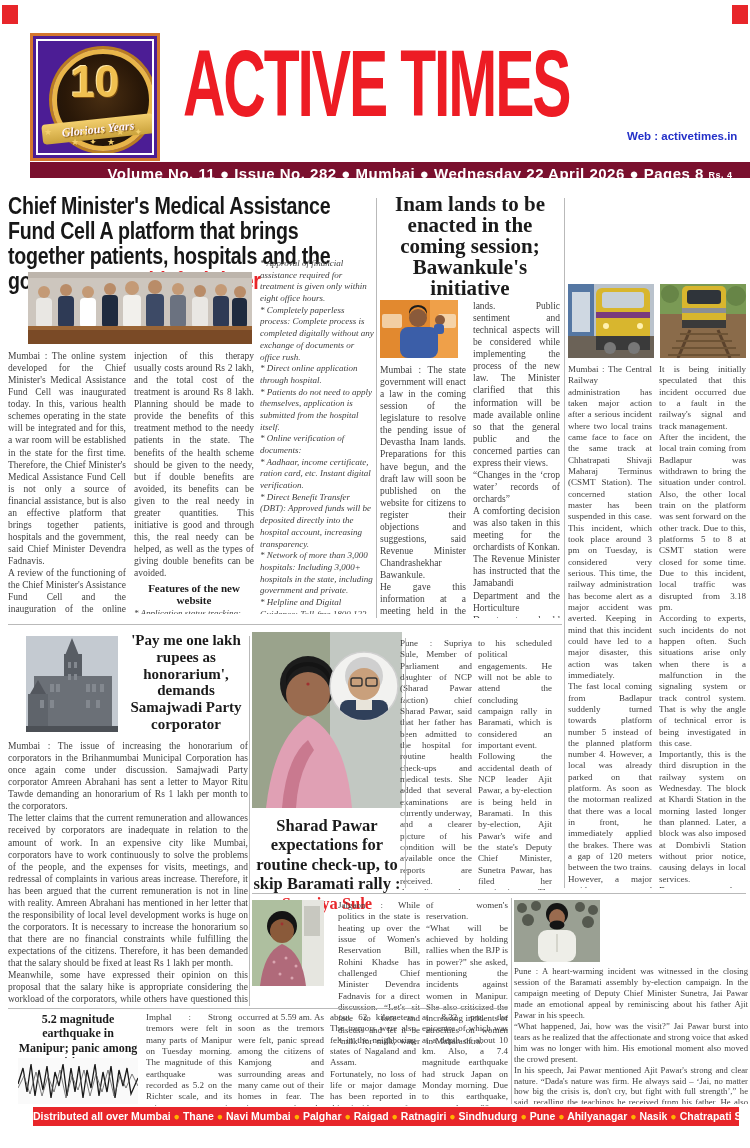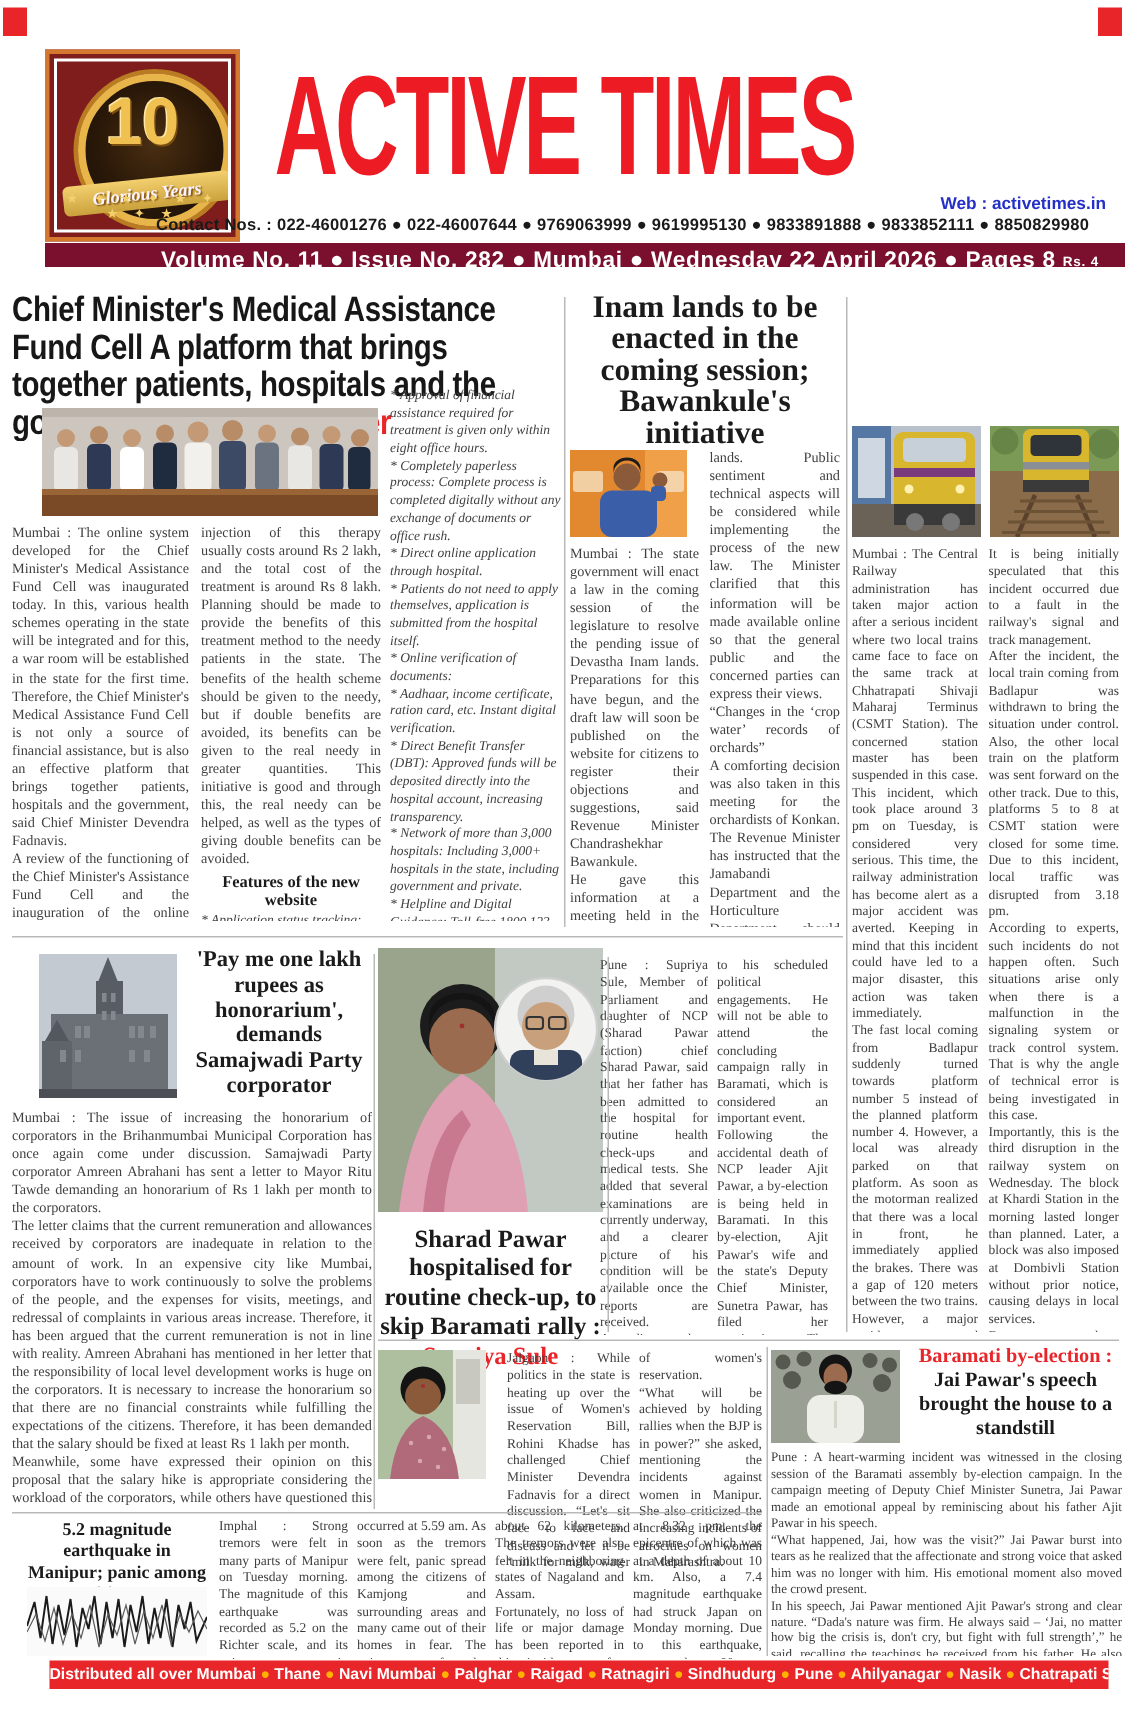--- a/index.html
+++ b/index.html
@@ -2,21 +2,21 @@
 <html><head>
 <meta charset="utf-8">
 <title>Active Times</title>
 <style>
   html,body{margin:0;padding:0;background:#e9e9e9;}
   #page{position:relative;width:750px;height:1148px;margin:0 auto;background:#fff;overflow:hidden;
         font-family:"Liberation Serif","DejaVu Serif",serif;color:#3f3f3f;}
   .abs{position:absolute;}
   .corner{width:16px;height:19px;background:#e8262a;}
   
-  #logo{left:30px;top:33px;width:130px;height:128px;background:#7f1d1d;box-sizing:border-box;border:3px solid #d4772f;}
+  #logo{left:30px;top:33px;width:130px;height:128px;background:#4c1d95;box-sizing:border-box;border:3px solid #d4772f;}
   #logo .inner{position:absolute;inset:3px;border:2px solid #fff;overflow:hidden;}
   #logo .medal{position:absolute;left:14px;top:8px;width:92px;height:92px;border-radius:50%;
        background:radial-gradient(circle at 50% 45%,#4a2f12 0%,#2a1808 55%,#17100a 100%);
        border:5px solid #e8b54a;box-shadow:0 0 0 3px #b97c22;}
   #logo .ten{position:absolute;left:0;top:16px;width:100%;text-align:center;
        font-family:"Liberation Sans",sans-serif;font-weight:bold;font-size:44px;color:#f0c050;
        text-shadow:1px 1px 0 #7a4d10,-1px -1px 0 #ffe9a8;}
   #logo .ribbon{position:absolute;left:4px;top:78px;width:112px;height:20px;
        background:linear-gradient(#f3cf6e,#caa23c);border-radius:4px;transform:rotate(-6deg);
        text-align:center;font-style:italic;font-weight:bold;font-size:12px;color:#fdf3ff;line-height:20px;
@@ -77,21 +77,20 @@
       <div class="ten">10</div>
       <div class="ribbon">Glorious Years</div>
       <div class="stars">★ ✦ ★ ✦ ★ ✦ ★ ✦ ★</div>
     </div>
   </div>
 
   <div class="abs" id="mast-title">ACTIVE TIMES</div>
 
 
   <div class="abs" id="web-line">Web : activetimes.in</div>
-  <div class="abs" id="contact-line">Contact Nos. : 022-46001276 ● 022-46007644 ● 9769063999 ● 9619995130 ● 9833891888 ● 9833852111 ● 8850829980</div>
 
   <div class="abs" id="volume-bar">
     <span>Volume  No.  11  ●  Issue  No. 282  ●  Mumbai  ●  Wednesday 22 April 2026  ●  Pages  8</span>
     <span class="rs">Rs. 4</span>
   </div>
 
   <div class="abs" style="left:8px;top:194px;width:366px;height:424px;">
     <div class="hl-sans">
       <span>Chief Minister's Medical Assistance Fund Cell A platform that brings together patients, hospitals and the government </span><span class="red">- Chief Minister</span>
     </div>
@@ -303,21 +302,21 @@
           <circle cx="112" cy="44" r="19" fill="#cfcfcf"></circle>
           <circle cx="112" cy="52" r="16" fill="#c9a07c"></circle>
           <rect x="99" y="46" width="11" height="8" rx="2" fill="none" stroke="#333" stroke-width="1.4"></rect>
           <rect x="114" y="46" width="11" height="8" rx="2" fill="none" stroke="#333" stroke-width="1.4"></rect>
           <rect x="88" y="68" width="48" height="22" rx="8" fill="#30405a"></rect>
           <rect x="104" y="68" width="16" height="10" fill="#e8e4da"></rect>
         </g>
       </svg>
     </div>
     <div class="hl-serif" style="margin-top:8px;font-size:16.5px;line-height:1.18;">
-      <span>Sharad Pawar hospitalised for routine check-up, to skip Baramati rally : </span><span class="red">Supriya Sule</span>
+      <span>Sharad Pawar expectations for routine check-up, to skip Baramati rally : </span><span class="red">Supriya Sule</span>
     </div>
   </div>
   <div class="abs" style="left:400px;top:638px;width:152px;height:252px;">
     <div class="abs bt-sm" style="left:0;top:0;width:72px;height:252px;">Pune : Supriya Sule, Member of Parliament and daughter of NCP (Sharad Pawar faction) chief Sharad Pawar, said that her father has been admitted to the hospital for routine health check-ups and medical tests. She added that several examinations are currently underway, and a clearer picture of his condition will be available once the reports are received.
 According to her, Sharad Pawar has been admitted to the hospital today for routine check-up and his condition is stable. However, considering his recent health issues and his age, he has been hospitalized as a precautionary measure. Decisions regarding further treatment or discharge will be taken after reviewing the test results.
 Due to his hospitalization, changes have been made</div>
     <div class="abs bt-sm" style="left:78px;top:0;width:74px;height:252px;">to his scheduled political engagements. He will not be able to attend the concluding campaign rally in Baramati, which is considered an important event.
 Following the accidental death of NCP leader Ajit Pawar, a by-election is being held in Baramati. In this by-election, Ajit Pawar's wife and the state's Deputy Chief Minister, Sunetra Pawar, has filed her nomination. The NCP Sharad Pawar faction has extended its support along with the ruling alliance (Mahayuti). Leaders from the alliance, including Chief Minister Devendra Fadnavis, Deputy Chief Minister Eknath Shinde, and others, are expected to participate in the rally. Supriya Sule is also scheduled to be present at the event from the Sharad Pawar-led faction.</div>
   </div>
 
@@ -376,24 +375,20 @@
             <circle cx="14" cy="20" r="6"></circle>
             <circle cx="74" cy="22" r="6"></circle>
           </g>
         <circle cx="43" cy="14" r="11" fill="#141414"></circle>
         <ellipse cx="43" cy="18" rx="8" ry="9" fill="#9a6b4f"></ellipse>
         <ellipse cx="43" cy="25" rx="7.5" ry="4.5" fill="#141414"></ellipse>
         <rect x="24" y="30" width="38" height="32" rx="9" fill="#eeeee8"></rect>
         <line x1="43" y1="34" x2="43" y2="52" stroke="#d5d5cc" stroke-width="2"></line>
       </svg>
     </div>
-    <div class="abs hl-serif" style="left:92px;top:0;width:142px;font-size:13.5px;line-height:1.18;">
-      <span class="red">Baramati by-election :</span><br>
-      <span>Jai Pawar's speech brought the house to a standstill</span>
-    </div>
     <div class="abs bt-sm" style="left:0;top:70px;width:234px;height:138px;font-size:8.7px;">Pune : A heart-warming incident was witnessed in the closing session of the Baramati assembly by-election campaign. In the campaign meeting of Deputy Chief Minister Sunetra, Jai Pawar made an emotional appeal by reminiscing about his father Ajit Pawar in his speech.
 “What happened, Jai, how was the visit?” Jai Pawar burst into tears as he realized that the affectionate and strong voice that asked him was no longer with him. His emotional moment also moved the crowd present.
 In his speech, Jai Pawar mentioned Ajit Pawar's strong and clear nature. “Dada's nature was firm. He always said – ‘Jai, no matter how big the crisis is, don't cry, but fight with full strength’,” he said, recalling the teachings he received from his father. He also mentioned that these words inspire us to move forward in these difficult times.
 His speech clearly conveyed the awareness of how challenging it is to contest this election in Dada's absence. He said that this campaign is not just a political process but also a preservation of family ties. “This campaign is not only for my mother, but for my family in Baramati. Baramati is Dada's workplace, and every citizen here is our relative,” he said, underlining his emotional connection with the voters. At the end of the meeting, Jai Pawar said that he is trying to communicate directly with the voters and understand their problems. His emotional speech gave a different tone to the meeting.</div>
   </div>
 
   <div class="abs vrule" style="left:376px;top:198px;height:420px;"></div>
   <div class="abs vrule" style="left:564px;top:198px;height:690px;"></div>
   <div class="abs vrule" style="left:249px;top:636px;height:370px;"></div>
   <div class="abs vrule" style="left:405px;top:638px;height:250px;"></div>

